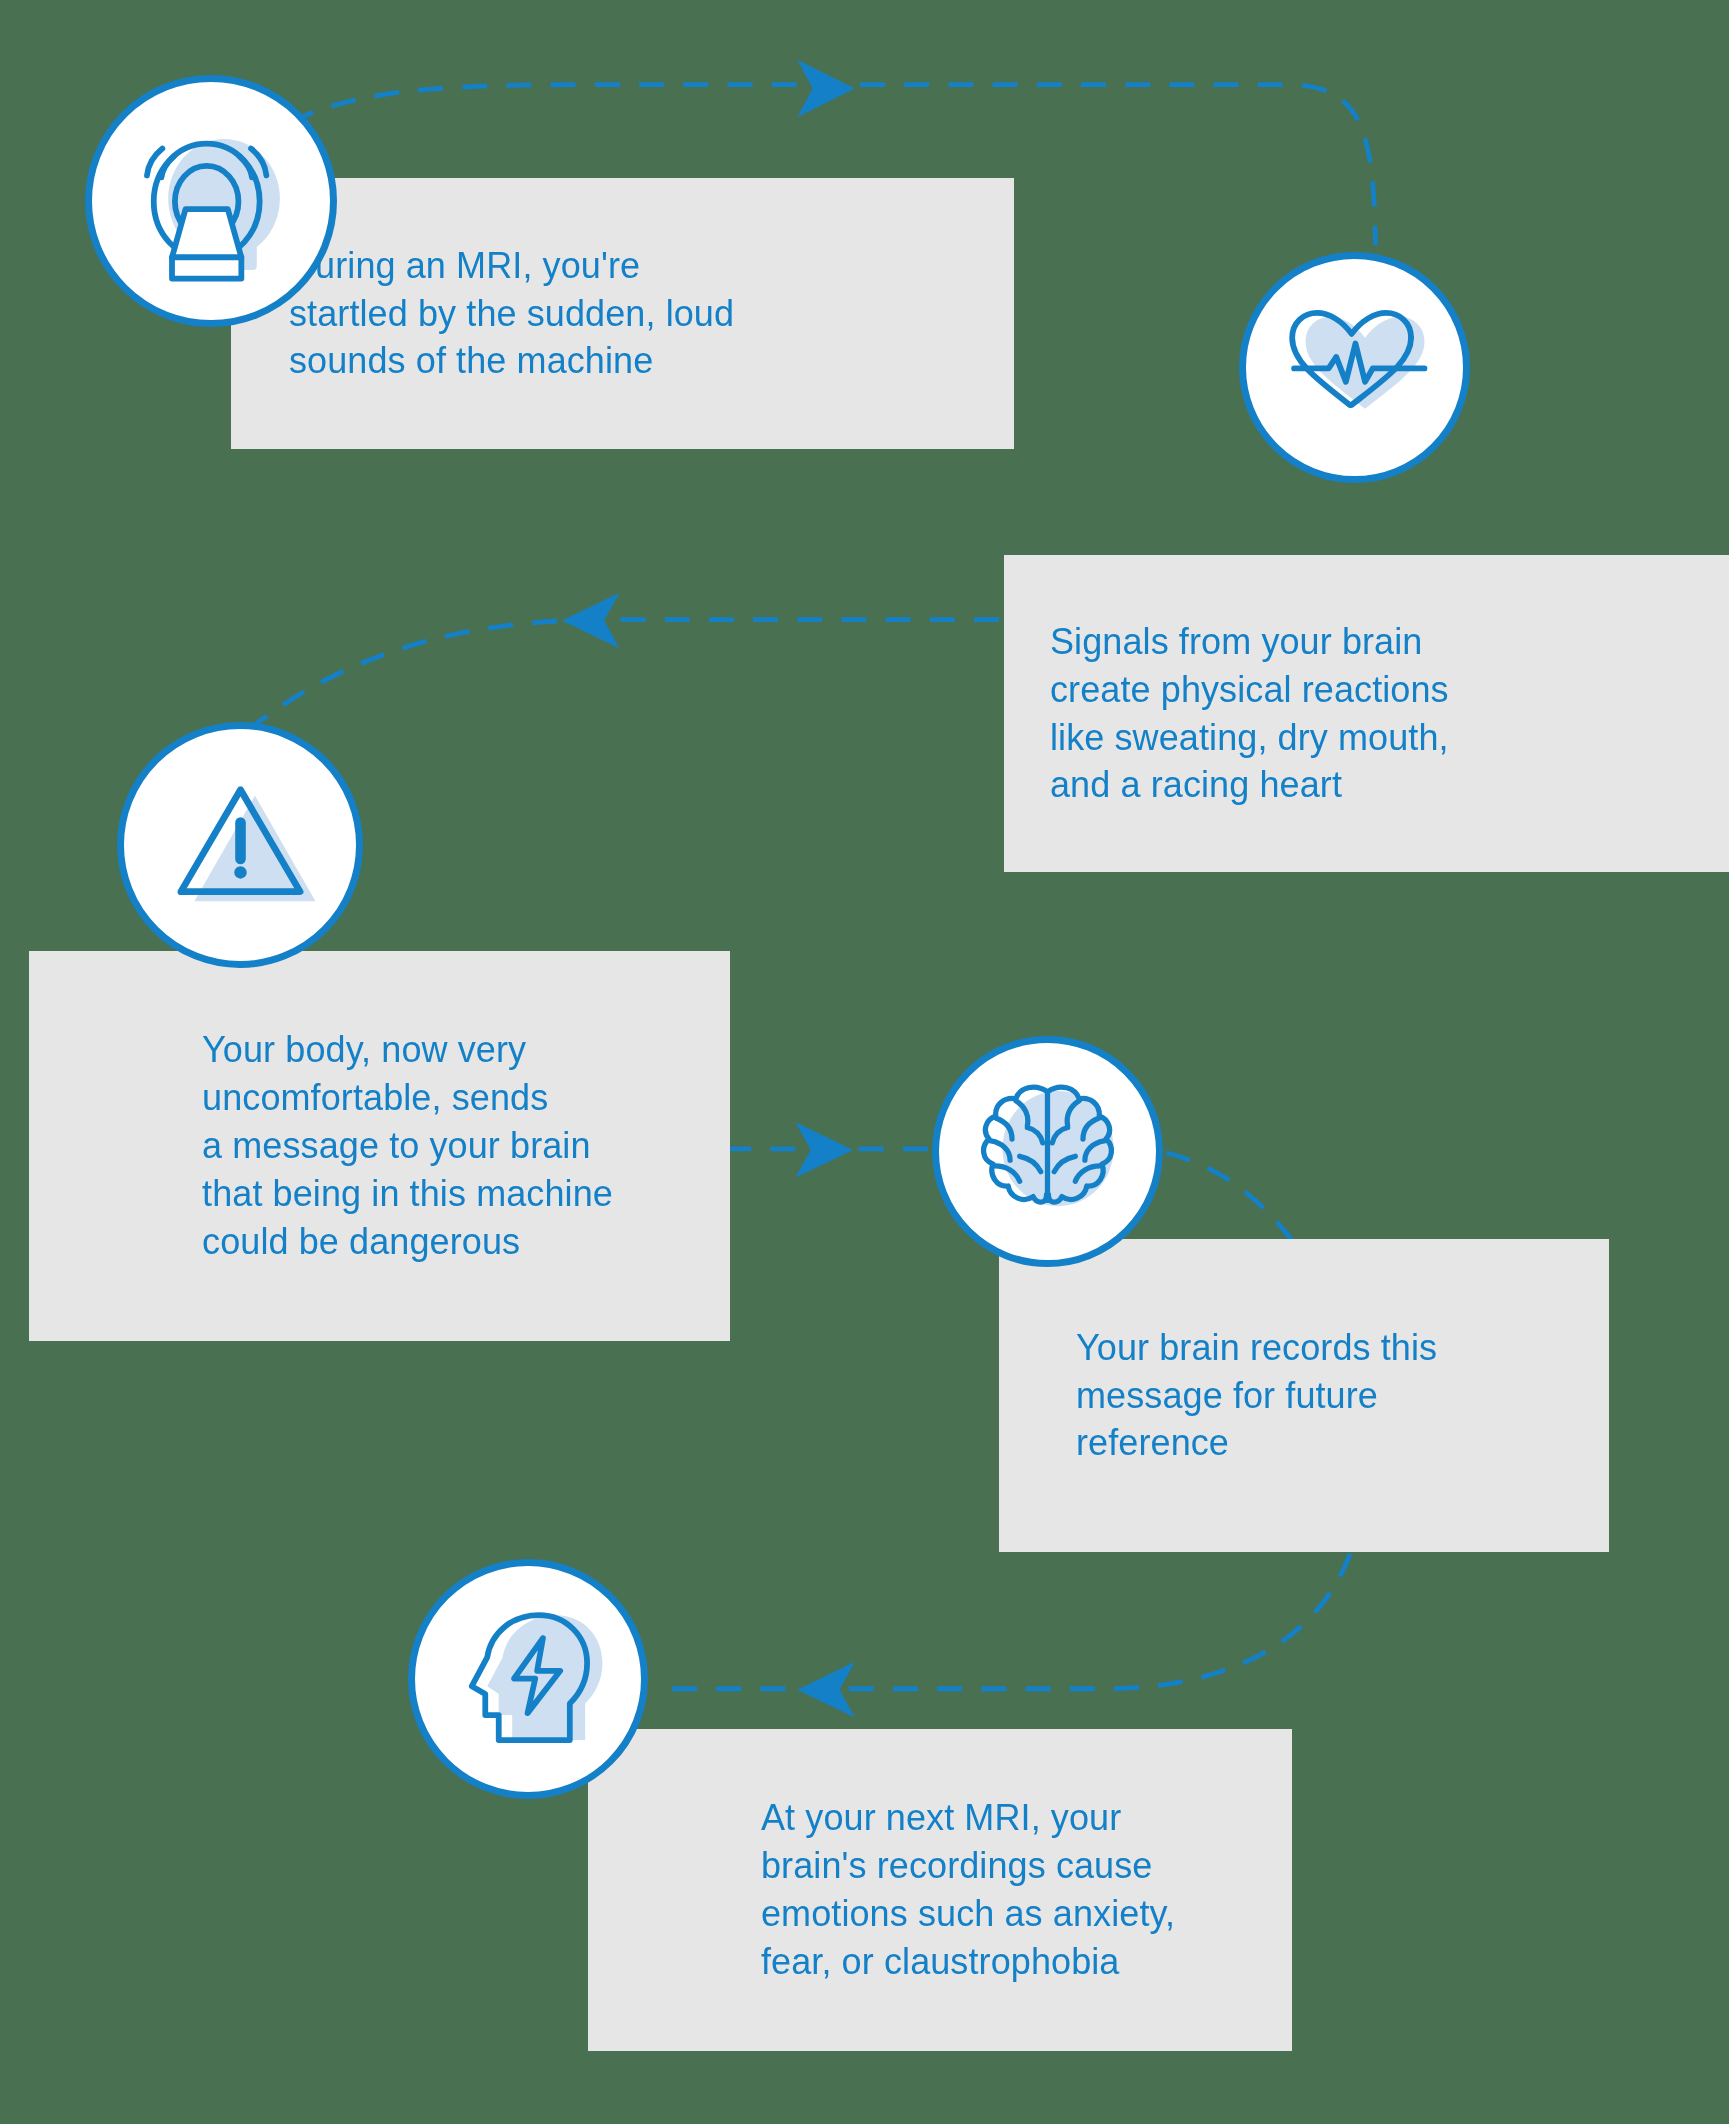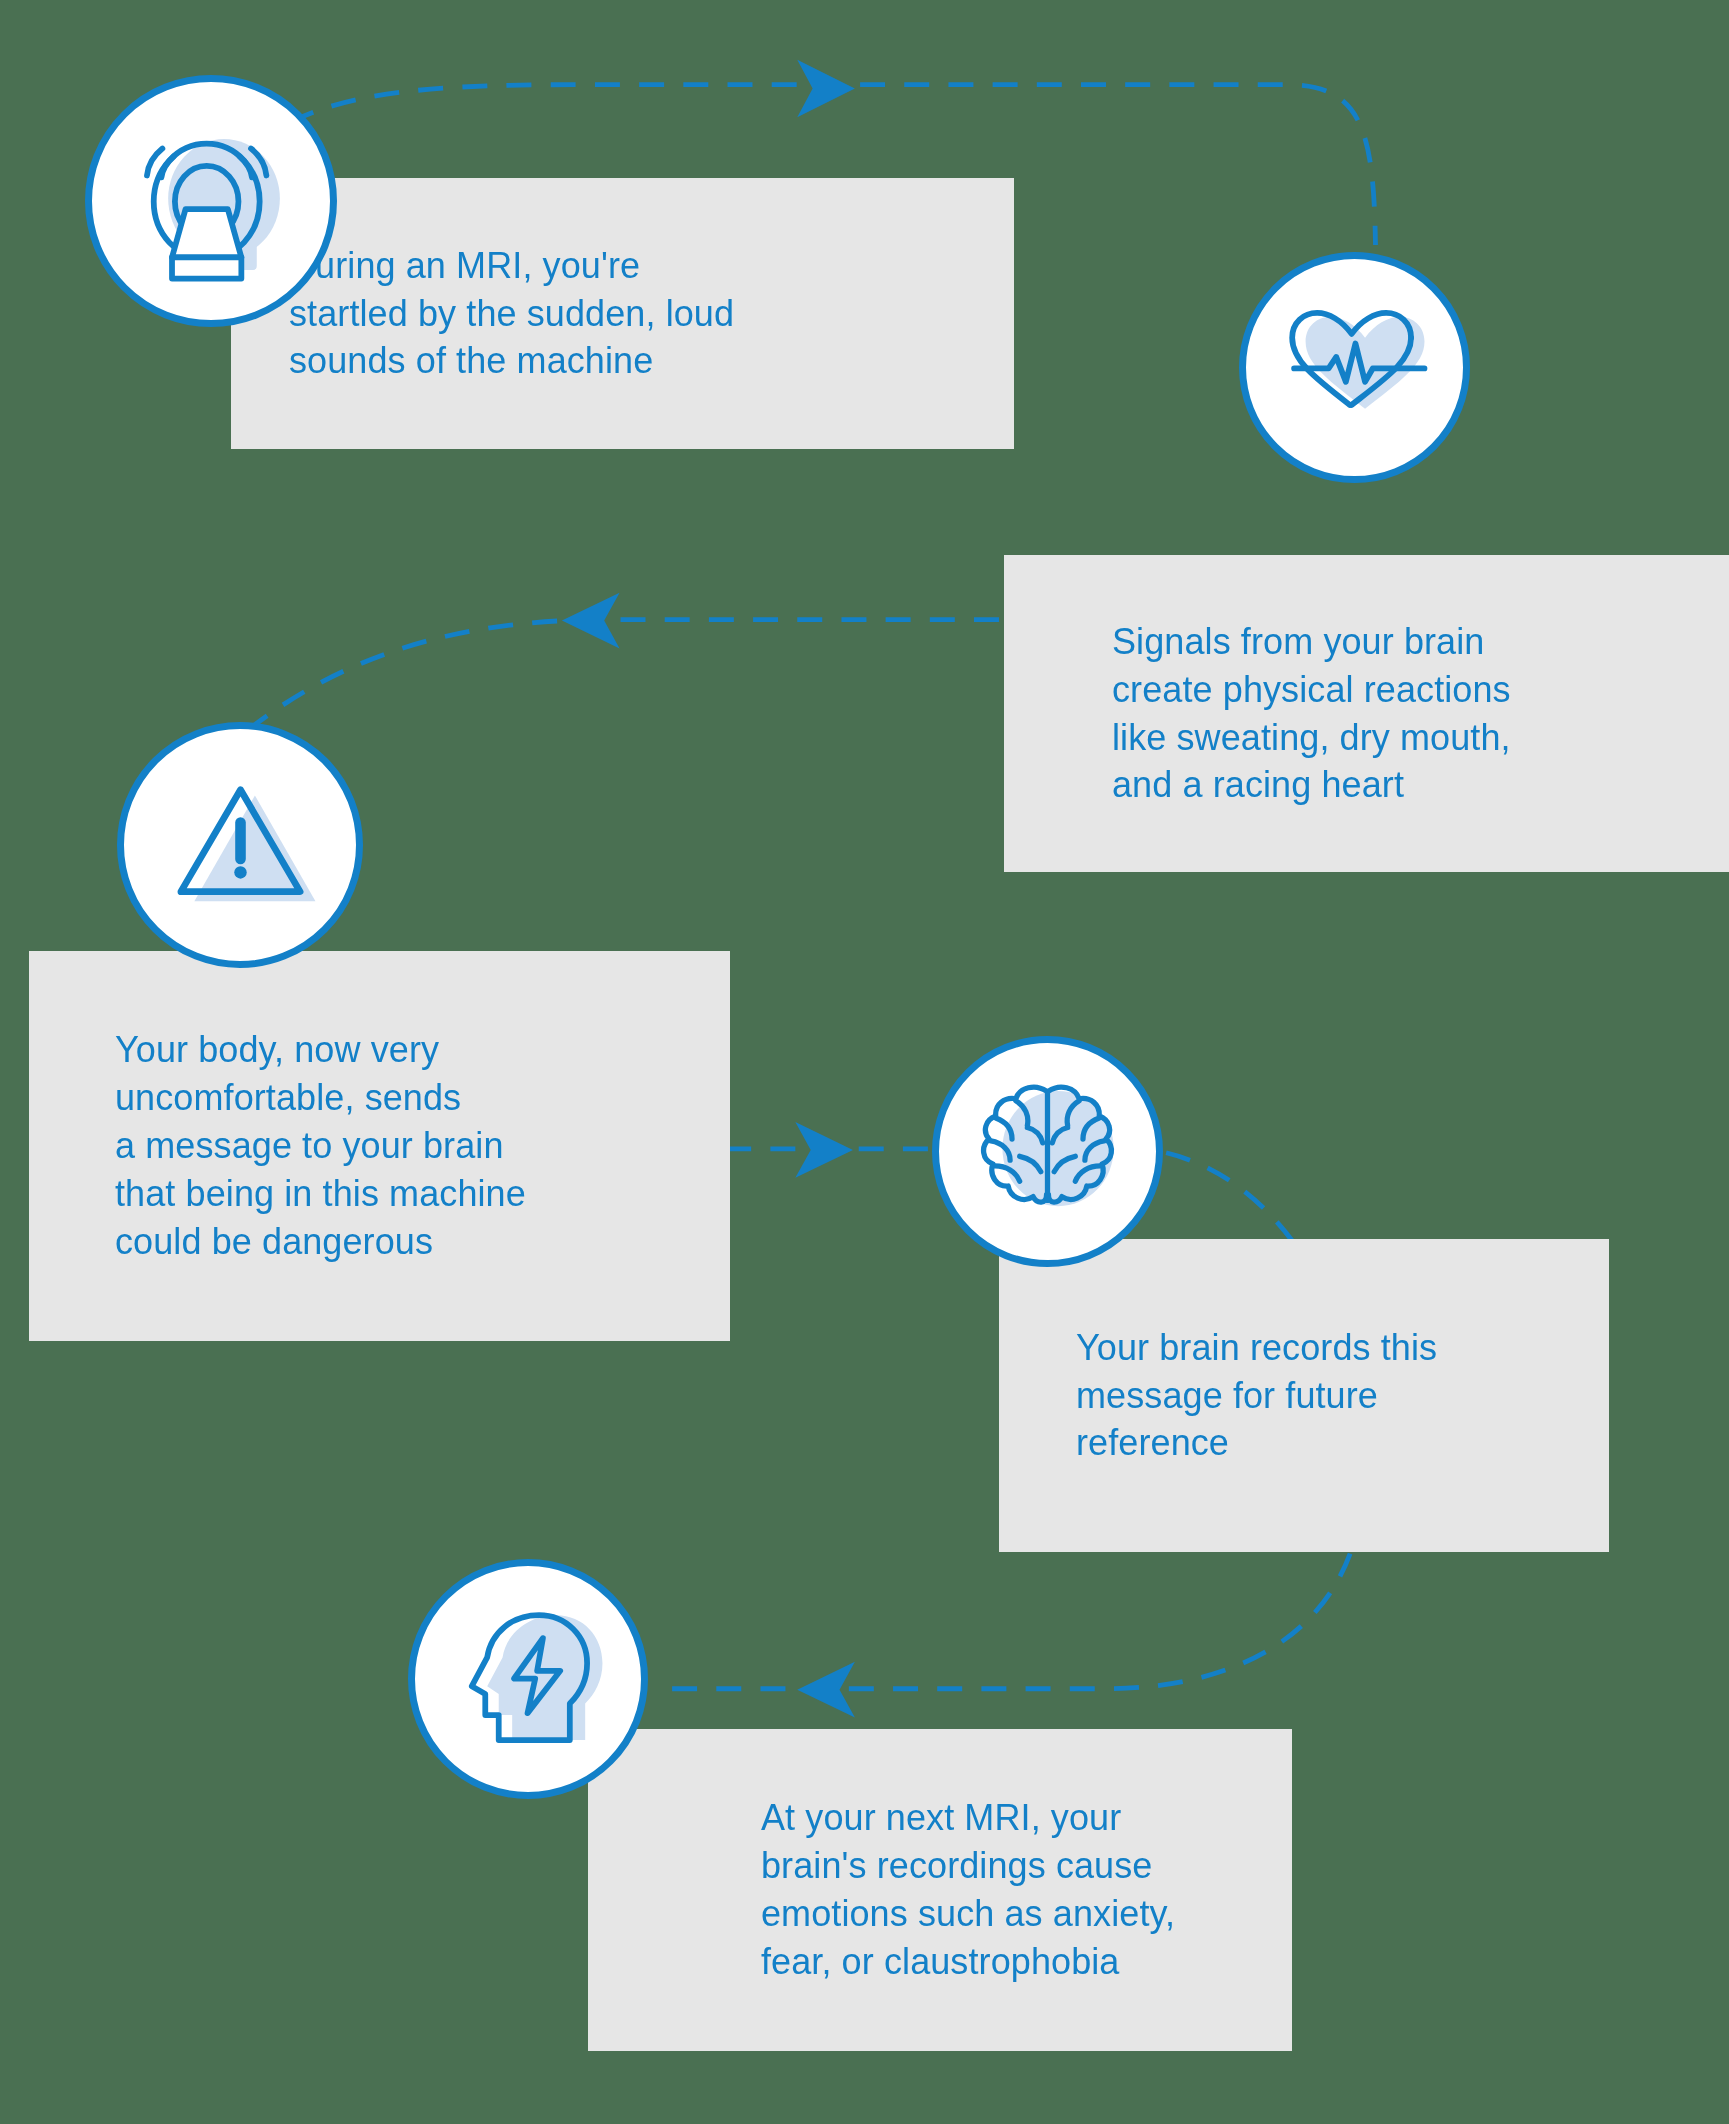--- a/index.html
+++ b/index.html
@@ -33,22 +33,22 @@
     border-radius:50%;
     background:#ffffff;
     border:7.7px solid #1380c8;
     box-sizing:border-box;
     display:flex;align-items:center;justify-content:center;
   }
   .node svg{display:block;}
 
   
   #box-1{left:231px;top:178px;width:783px;height:271px;padding-left:58px;padding-right:38px;}
-  #box-2{left:1004px;top:555px;width:725px;height:317px;padding-left:108px;padding-right:38px;}
-  #box-3{left:29px;top:951px;width:701px;height:390px;padding-left:86px;padding-right:30px;}
+  #box-2{left:1004px;top:555px;width:725px;height:317px;padding-left:46px;padding-right:38px;}
+  #box-3{left:29px;top:951px;width:701px;height:390px;padding-left:86px;padding-right:30px;justify-content:center;}
   #box-4{left:999px;top:1239px;width:610px;height:313px;padding-left:77px;padding-right:29px;}
   #box-5{left:588px;top:1729px;width:704px;height:322px;padding-left:85px;padding-right:29px;justify-content:center;}
 
   
   #node-1{left:85px;top:75px;width:252px;height:252px;}
   #node-2{left:1239px;top:252px;width:231px;height:231px;}
   #node-3{left:117px;top:722px;width:246px;height:246px;}
   #node-4{left:932px;top:1036px;width:231px;height:231px;}
   #node-5{left:408px;top:1559px;width:240px;height:240px;}
 </style>

